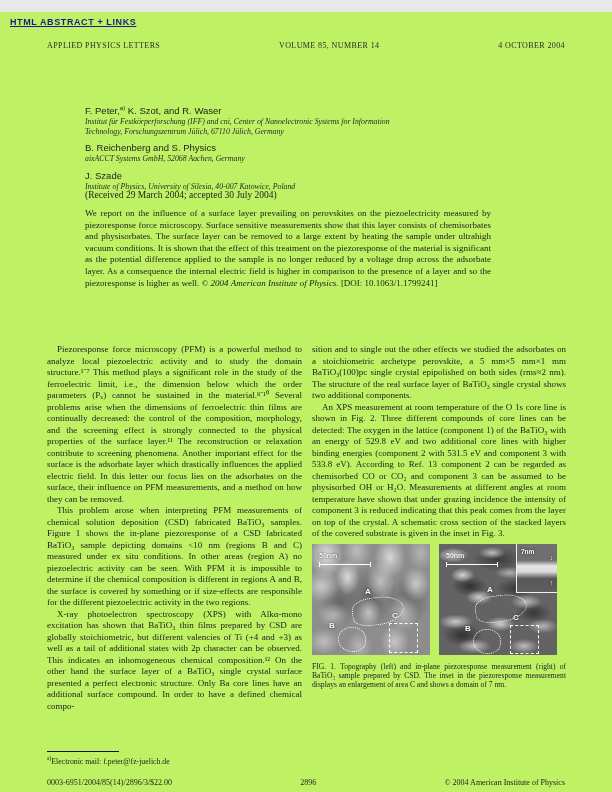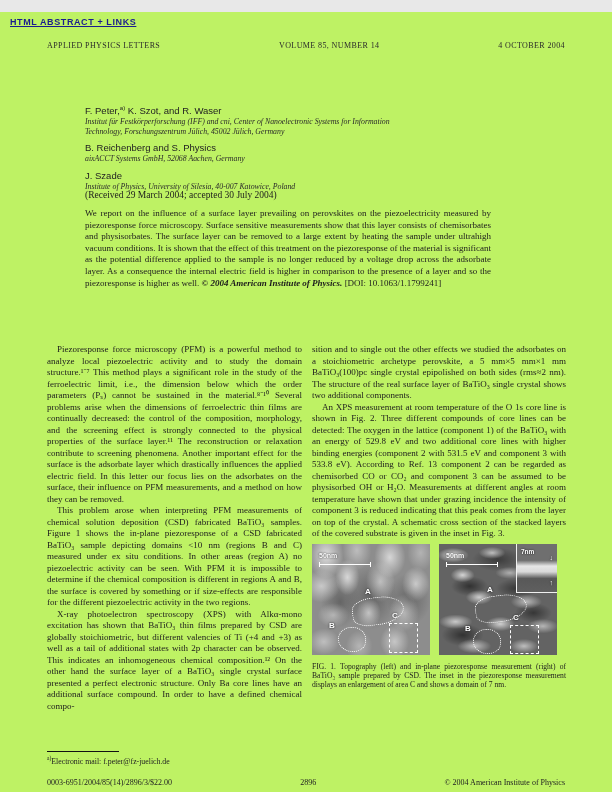--- a/index.html
+++ b/index.html
@@ -16,21 +16,21 @@
   
   .authors{position:absolute;top:93px;left:85px;width:430px;}
   .author-group{margin-bottom:6px;}
   .author-name{font-family:"Liberation Sans",sans-serif;font-size:9.5px;color:#222;}
   .author-name .sup{vertical-align:super;font-size:6px;}
   .affil{font-size:7.8px;line-height:9.6px;font-style:italic;color:#2a2a2a;width:330px;margin-top:1px;}
   .received{position:absolute;top:178px;left:85px;font-size:9.5px;color:#1c1c1c;}
   
   .abstract{position:absolute;top:196px;left:85px;width:406px;font-size:9px;line-height:11.6px;
             text-align:justify;color:#1c1c1c;}
-  .abstract .it{font-style:italic;font-weight:bold;}
+  .abstract .it{font-style:italic;}
   
   .col{position:absolute;top:332px;width:255px;font-size:9px;line-height:11.5px;text-align:justify;}
   .col-left{left:47px;}
   .col-right{left:312px;width:254px;}
   .col p{margin:0;text-indent:10px;}
   .col p.noindent{text-indent:0;}
   .col .it{font-style:italic;}
   
   .footnote{position:absolute;left:47px;top:739px;width:255px;font-size:7.8px;color:#222;}
   .footnote-rule{width:72px;border-top:1.2px solid #111;margin-bottom:3px;}
@@ -111,21 +111,21 @@
   <div class="journal-line">
     <span>APPLIED PHYSICS LETTERS</span>
     <span>VOLUME 85, NUMBER 14</span>
     <span>4 OCTOBER 2004</span>
   </div>
 
 
   <div class="authors">
     <div class="author-group">
       <div class="author-name"><span>F. Peter,</span><span class="sup">a)</span><span> K. Szot, and R. Waser</span></div>
-      <div class="affil">Institut für Festkörperforschung (IFF) and cni, Center of Nanoelectronic Systems for Information Technology, Forschungszentrum Jülich, 45002 Jülich, Germany</div>
+      <div class="affil">Institut für Festkörperforschung (IFF) and cni, Center of Nanoelectronic Systems for Information Technology, Forschungszentrum Jülich, 67110 Jülich, Germany</div>
     </div>
     <div class="author-group">
       <div class="author-name"><span>B. Reichenberg and S. Physics</span></div>
       <div class="affil">aixACCT Systems GmbH, 52068 Aachen, Germany</div>
     </div>
     <div class="author-group">
       <div class="author-name"><span>J. Szade</span></div>
       <div class="affil">Institute of Physics, University of Silesia, 40-007 Katowice, Poland</div>
     </div>
   </div>

